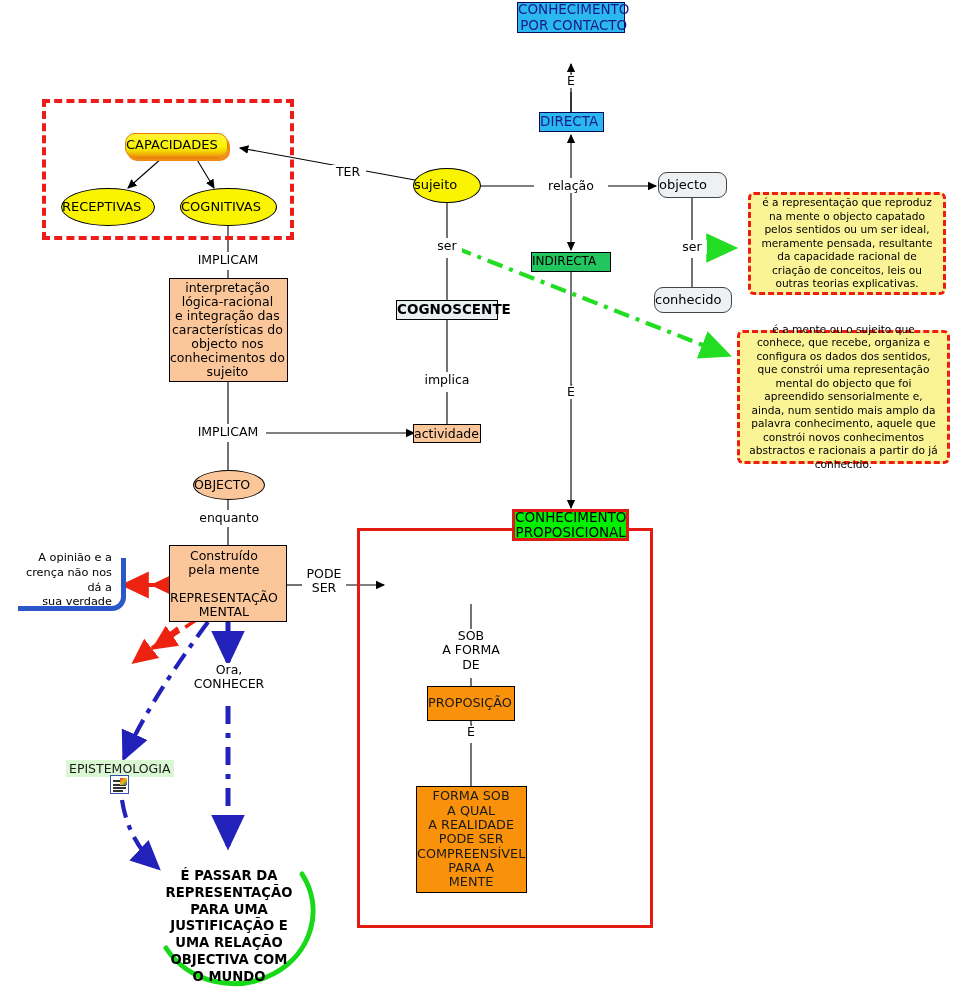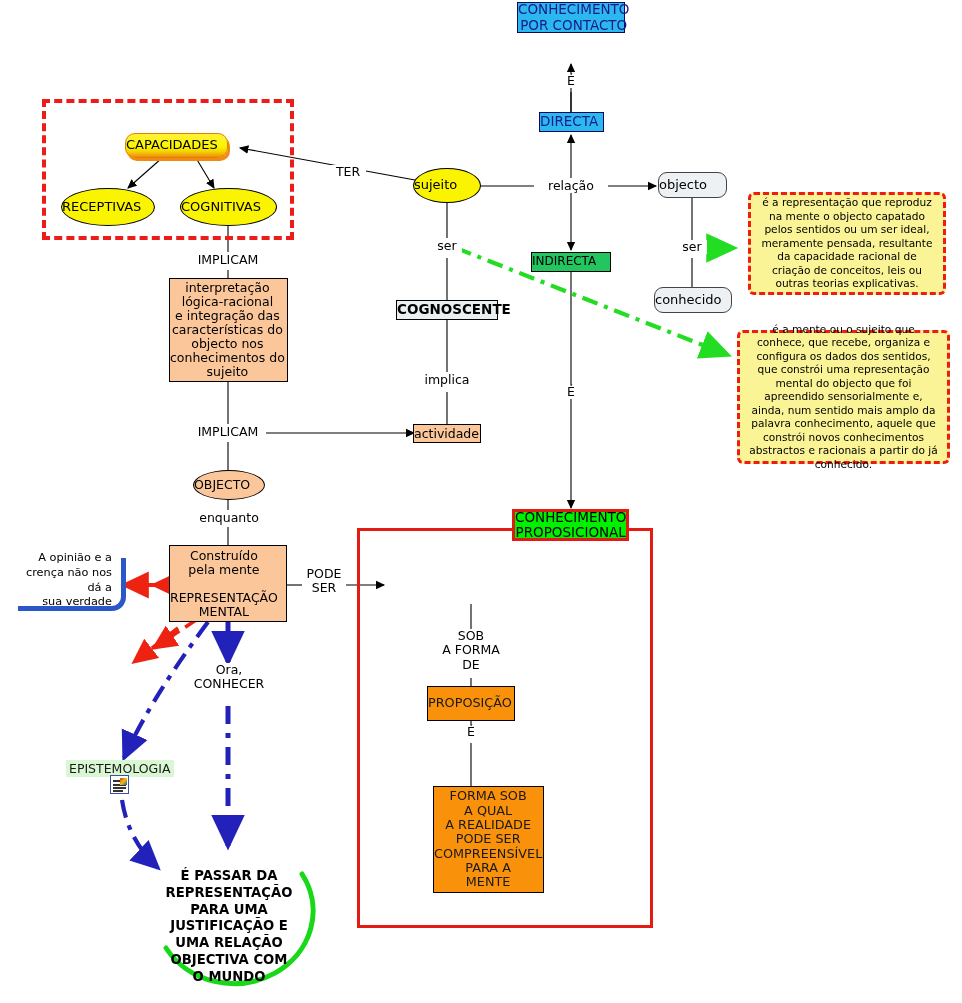--- a/index.html
+++ b/index.html
@@ -227,21 +227,21 @@
   <div class="node green-box-red" style="left:512px;top:509px;width:117px;height:32px;">
     <span style="white-space:pre-line">CONHECIMENTO
 PROPOSICIONAL</span>
   </div>
 
 
   <div class="node orange-box" style="left:427px;top:686px;width:88px;height:35px;">
     <span>PROPOSIÇÃO</span>
   </div>
 
-  <div class="node orange-box" style="left:433px;top:786px;width:111px;height:107px;">
+  <div class="node orange-box" style="left:416px;top:786px;width:111px;height:107px;">
     <span style="white-space:pre-line">FORMA SOB
 A QUAL
 A REALIDADE
 PODE SER
 COMPREENSÍVEL
 PARA A
 MENTE</span>
   </div>
 
   <div class="label" style="left:561px;top:74px;width:20px;"><span>É</span></div>

